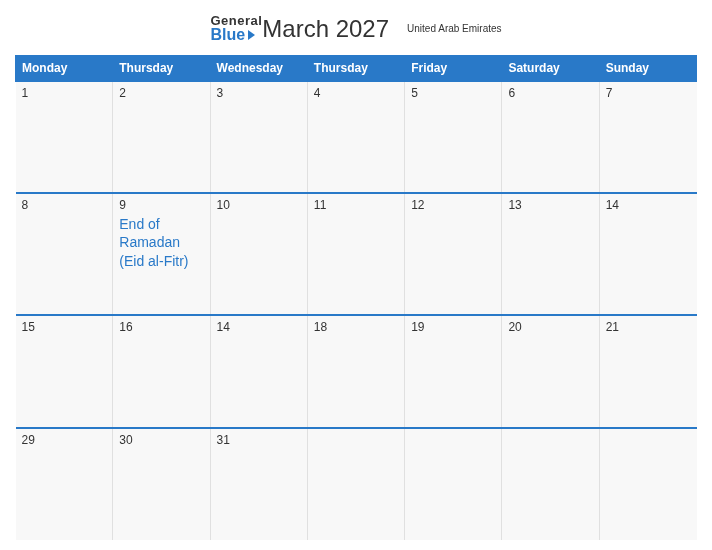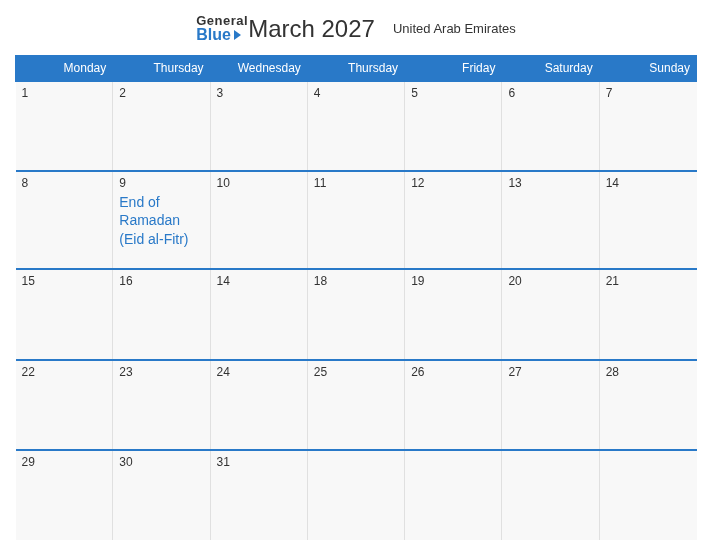--- a/index.html
+++ b/index.html
@@ -55,42 +55,42 @@
     }
 
     .calendar-title {
       font-size: 24px;
       font-weight: normal;
       color: #333;
       text-align: center;
     }
 
     .region-label {
-      font-size: 13px;
+      font-size: 10px;
       color: #333;
       text-align: right;
       margin-left: 18px;
     }
 
     .calendar {
       width: 100%;
       border-collapse: collapse;
       flex: 1;
     }
 
     .calendar thead tr {
       background-color: #2979c8;
     }
 
     .calendar thead th {
       color: #fff;
       font-size: 12px;
-      font-weight: normal;
+      font-weight: bold;
       padding: 5px 6px;
-      text-align: right;
+      text-align: left;
       border: 1px solid #2979c8;
     }
 
     .calendar tbody tr {
       border-top: 2px solid #2979c8;
     }
 
     .calendar tbody td {
       vertical-align: top;
       padding: 4px 6px;
@@ -218,43 +218,20 @@
         </td>
         <td>
           <span class="day-number">20</span>
         </td>
         <td>
           <span class="day-number">21</span>
         </td>
       </tr>
       <tr>
         <td>
-          <span class="day-number">22</span>
-        </td>
-        <td>
-          <span class="day-number">23</span>
-        </td>
-        <td>
-          <span class="day-number">24</span>
-        </td>
-        <td>
-          <span class="day-number">25</span>
-        </td>
-        <td>
-          <span class="day-number">26</span>
-        </td>
-        <td>
-          <span class="day-number">27</span>
-        </td>
-        <td>
-          <span class="day-number">28</span>
-        </td>
-      </tr>
-      <tr>
-        <td>
           <span class="day-number">29</span>
         </td>
         <td>
           <span class="day-number">30</span>
         </td>
         <td>
           <span class="day-number">31</span>
         </td>
         <td class="empty-cell"></td>
         <td class="empty-cell"></td>

